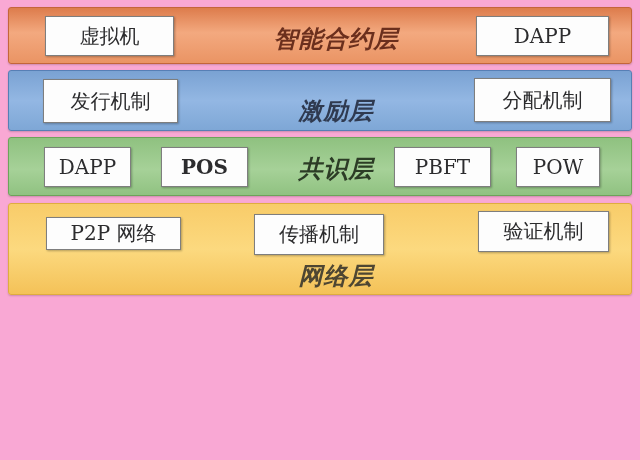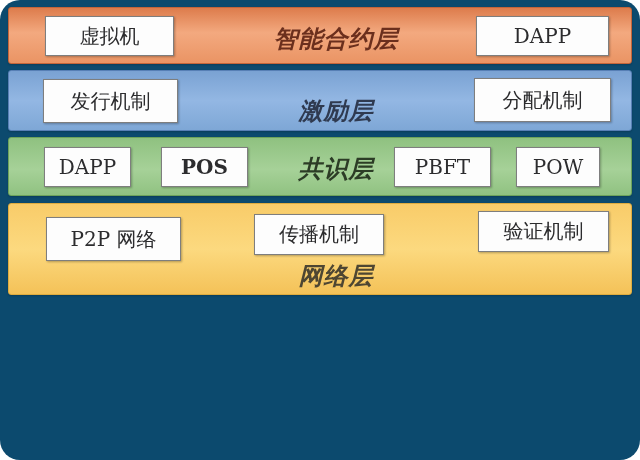--- a/index.html
+++ b/index.html
@@ -1,19 +1,18 @@
 <!DOCTYPE html>
 <html><head>
 <meta charset="utf-8">
 <style>
   html,body{margin:0;padding:0;background:#ffffff;}
   .canvas{
-    position:relative;width:640px;height:460px;background:#0c4a6e;overflow:hidden;
+    position:relative;width:640px;height:460px;background:#f9a8d4;overflow:hidden;
     font-family:"Liberation Sans","DejaVu Sans",sans-serif;
-    border-radius:20px;
   }
   .layer{
     position:absolute;left:8px;width:624px;box-sizing:border-box;
     border:1px solid transparent;border-radius:3px;
     box-shadow:0 1px 2px rgba(0,0,0,0.18);
   }
   .layer-label{
     position:absolute;left:16px;width:100%;text-align:center;
     font-weight:600;font-size:24px;line-height:1.15;letter-spacing:1px;
     font-family:"Liberation Sans","DejaVu Sans",sans-serif;
@@ -39,21 +38,21 @@
   
   .l3{top:137px;height:59px;background:linear-gradient(180deg,#8fc180 0%,#a6d198 55%,#90c281 100%);border-color:#6da35b;}
   .l3 .layer-label{top:17px;color:#2c3c26;}
   .l3 .b1{left:35px;top:9px;width:87px;height:40px;}
   .l3 .b2{left:152px;top:9px;width:87px;height:40px;font-weight:bold;}
   .l3 .b3{left:385px;top:9px;width:97px;height:40px;}
   .l3 .b4{left:507px;top:9px;width:84px;height:40px;}
   
   .l4{top:203px;height:92px;background:linear-gradient(180deg,#f8cc69 0%,#fcd97f 50%,#f4c258 100%);border-color:#dfac3f;}
   .l4 .layer-label{top:58px;color:#4e4632;}
-  .l4 .b1{left:37px;top:13px;width:135px;height:44px;}
+  .l4 .b1{left:37px;top:13px;width:135px;height:33px;}
   .l4 .b2{left:245px;top:10px;width:130px;height:41px;}
   .l4 .b3{left:469px;top:7px;width:131px;height:41px;}
   
   .l5{top:303px;height:146px;background:linear-gradient(180deg,#c0c1c5 0%,#c4c5c9 55%,#b2b3b7 100%);border-color:#95969a;}
   .l5 .layer-label{top:115px;color:#2b2b2d;}
   .l5 .b1{left:36px;top:20px;width:130px;height:42px;}
   .l5 .b2{left:247px;top:18px;width:137px;height:42px;}
   .l5 .b3{left:472px;top:16px;width:135px;height:42px;}
   .l5 .b4{left:34px;top:70px;width:136px;height:41px;}
   .l5 .b5{left:248px;top:68px;width:137px;height:41px;}

